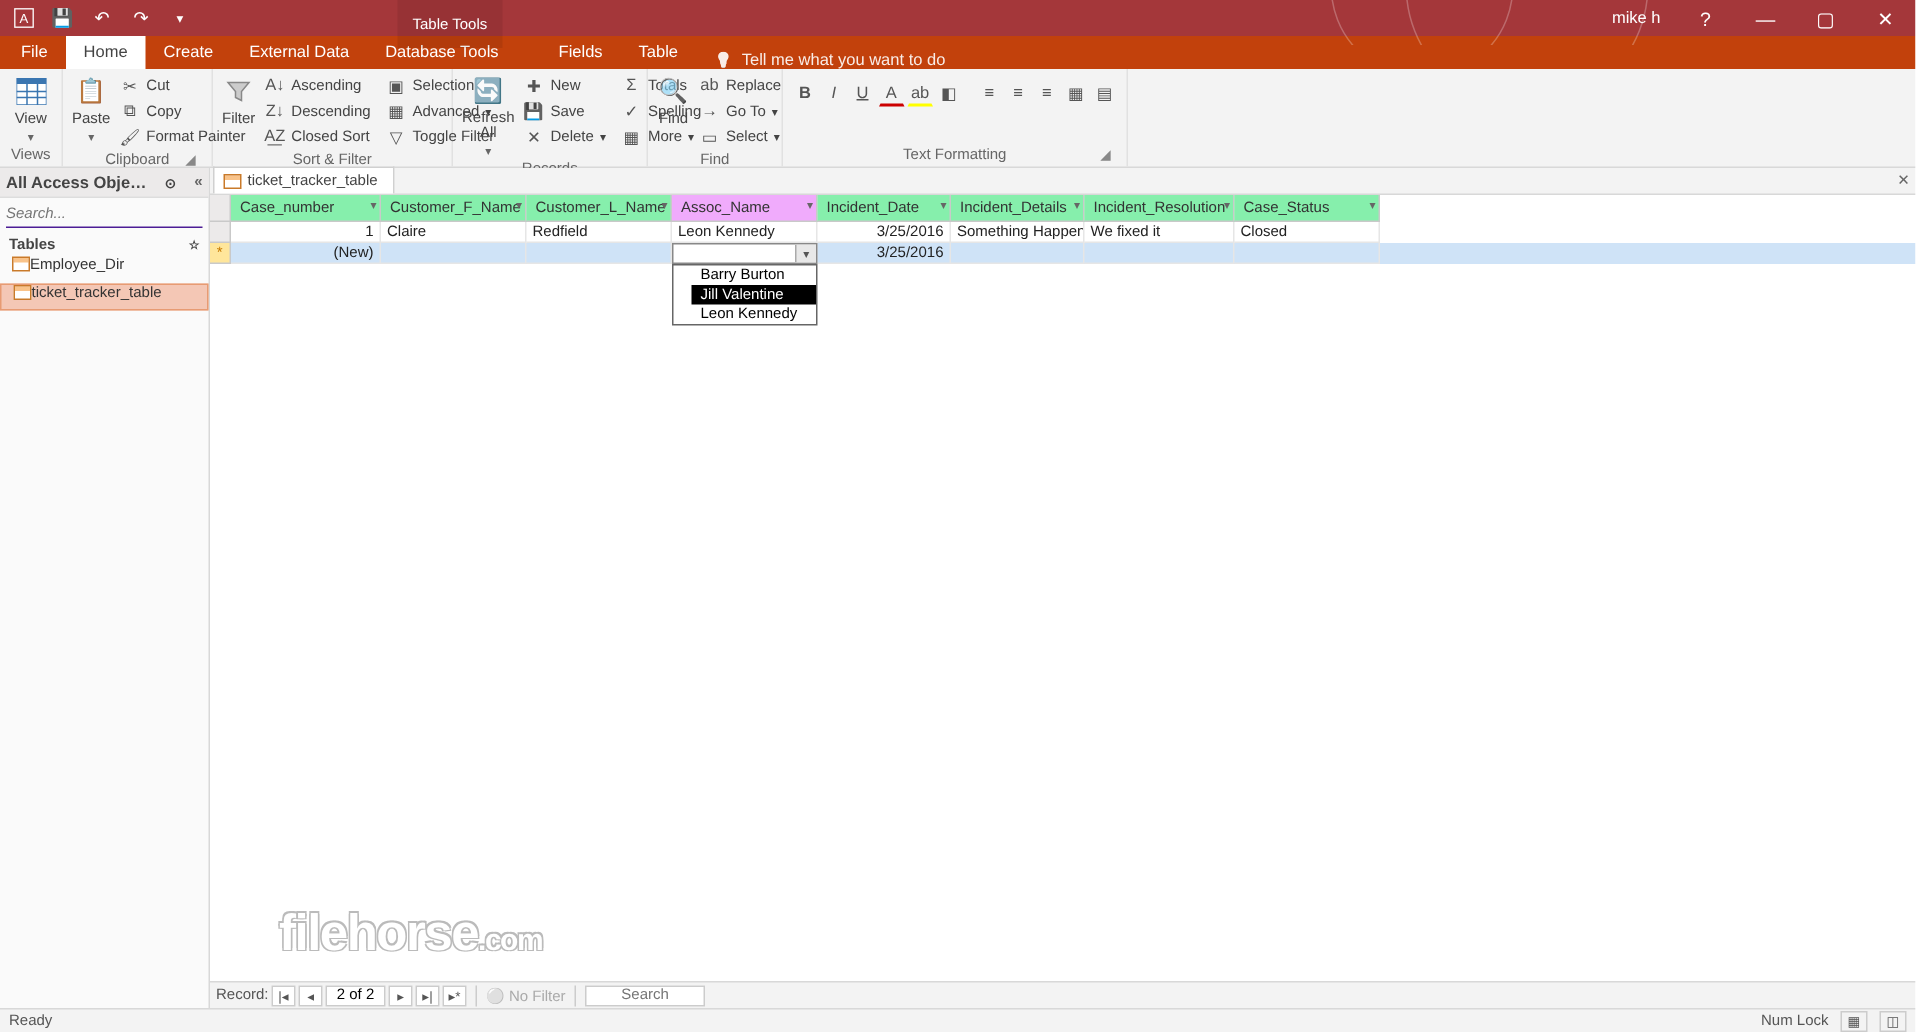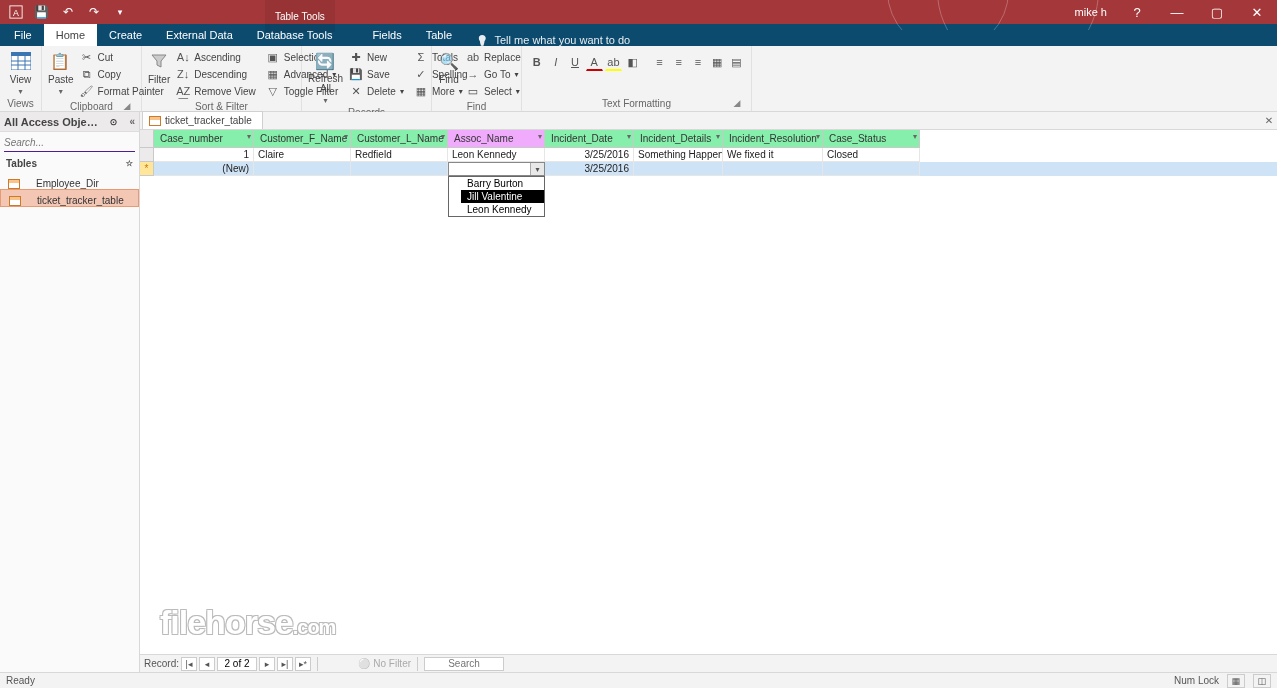--- a/index.html
+++ b/index.html
@@ -13,21 +13,21 @@
 .title-center { position: absolute; left: 50%; transform: translateX(-50%); color: #fff; font-size: 11px; white-space: nowrap; }
 .title-right { margin-left: auto; display: flex; align-items: center; }
 .user { color: #fff; font-size: 11px; padding: 0 10px; }
 .winbtn { width: 40px; height: 24px; display: flex; align-items: center; justify-content: center; color: #fff; font-size: 13px; }
 .deco { position: absolute; right: 150px; top: -10px; width: 250px; height: 40px; opacity: 0.25; overflow: hidden; pointer-events:none;}
 .deco::before, .deco::after { content:""; position:absolute; border:1px solid #fff; border-radius:50%; }
 .deco::before { width:120px; height:120px; left:10px; top:-60px; }
 .deco::after { width:160px; height:160px; left:60px; top:-80px; }
 
 
-.ribbon-tabs { height: 22px; background: #0c4a6e; display: flex; align-items: flex-end; padding-left: 2px; }
+.ribbon-tabs { height: 22px; background: #c2410c; display: flex; align-items: flex-end; padding-left: 2px; }
 .rtab { height: 22px; padding: 0 12px; color: #fff; font-size: 11px; display: flex; align-items: center; }
 .rtab.active { background: #fff; color: #444; }
 .rtab.contextual { margin-left: 0; }
 .tellme { color: #fff; font-size: 11px; display: flex; align-items: center; gap: 6px; margin-left: 12px; opacity:0.9;}
 .tellme::before { content:"💡"; font-size:10px; filter: grayscale(100%) brightness(200%); }
 
 
 .ribbon { height: 66px; background: #f3f3f3; border-bottom: 1px solid #d8d8d8; display: flex; }
 .rgroup { border-right: 1px solid #e1e1e1; padding: 2px 6px 0 6px; display: flex; flex-direction: column; }
 .rgroup-row { display: flex; align-items: flex-start; flex:1; }
@@ -43,21 +43,21 @@
 .textfmt-bot { display:flex; gap:2px; align-items:center; margin-top:3px;}
 .tf-btn { width:18px; height:18px; border:1px solid transparent; display:flex;align-items:center;justify-content:center; font-size:11px; color:#555;}
 
 
 .workspace { display:flex; height: calc(688px - 24px - 22px - 66px - 16px); }
 .navpane { width: 140px; background: #fafafa; border-right: 1px solid #d8d8d8; display:flex; flex-direction:column; }
 .nav-hdr { height: 20px; background: #eceaea; border-bottom:1px solid #ddd; display:flex; align-items:center; justify-content:space-between; padding:0 4px; font-size:11px; font-weight:bold; color:#444;}
 .nav-hdr .arrow { font-size:10px; color:#666; }
 .nav-search { height:18px; margin:2px 4px; border:none; background:transparent; border-bottom:1px solid #4c1d95; font-size:10px; font-style:italic; color:#888;}
 .nav-section { padding:4px 6px 2px 6px; font-size:10px; color:#444; font-weight:bold; display:flex; justify-content:space-between; align-items:center;}
-.nav-item { height:18px; display:flex; align-items:flex-end; gap:16px; padding:0 8px; font-size:10px; color:#333; }
+.nav-item { height:18px; display:flex; align-items:flex-start; gap:0; padding:0 8px; font-size:10px; color:#333; }
 .nav-item.sel { background:#f4c7b5; border:1px solid #e79b73; }
 .nav-item .tbl-icn { width:12px; height:10px; background:linear-gradient(#f9c38a,#f9c38a) 0 0/100% 3px no-repeat,#fff; border:1px solid #c97a2a;}
 
 .docarea { flex:1; display:flex; flex-direction:column; position:relative; background:#fff; }
 .doctab-row { height:18px; background:#f3f3f3; border-bottom:1px solid #d8d8d8; display:flex; align-items:flex-end;}
 .doctab { height:18px; background:#fff; border:1px solid #d0d0d0; border-bottom:none; padding:0 10px 0 6px; font-size:10px; color:#444; display:flex; align-items:center; gap:4px; margin-left:2px;}
 .doctab .tbl-icn { width:12px; height:10px; background:linear-gradient(#f9c38a,#f9c38a) 0 0/100% 3px no-repeat,#fff; border:1px solid #c97a2a;}
 .grid { position:relative; }
 .ghdr { display:flex; height:18px; }
 .rowsel { width:14px; background:#eceaea; border-right:1px solid #c9c9c9; border-bottom:1px solid #c9c9c9;}
@@ -84,21 +84,21 @@
 .recnav input { width:40px; height:14px; border:1px solid #ccc; font-size:10px; padding:0 2px; text-align:center;}
 .recnav .sep { width:1px; height:14px; background:#ccc; margin:0 4px;}
 .recnav .search { border:1px solid #ccc; background:#fff; height:14px; padding:0 4px; width:80px; font-size:10px; color:#888;}
 
 
 .statusbar { height:16px; background:#f3f3f3; border-top:1px solid #d8d8d8; display:flex; align-items:center; font-size:10px; color:#555; padding:0 6px;}
 .statusbar .right { margin-left:auto; display:flex; align-items:center; gap:8px;}
 .view-btn { width:18px; height:14px; border:1px solid #ccc; display:flex;align-items:center;justify-content:center; font-size:9px; color:#555;}
 
 
-.watermark { position:absolute; left:20px; bottom:30px; font-size:34px; font-weight:800; color:#fff; text-shadow: -1px -1px 0 #bbb, 1px -1px 0 #bbb, -1px 1px 0 #bbb, 1px 1px 0 #bbb; letter-spacing:-1px; pointer-events:none;}
+.watermark { position:absolute; left:46px; bottom:30px; font-size:34px; font-weight:800; color:#fff; text-shadow: -1px -1px 0 #bbb, 1px -1px 0 #bbb, -1px 1px 0 #bbb, 1px 1px 0 #bbb; letter-spacing:-1px; pointer-events:none;}
 .watermark .com { font-size:20px; }
 </style>
 </head>
 <body>
 
 <div class="titlebar">
   <div class="qat">
     <div class="qat-btn">
         <svg width="14" height="14" viewBox="0 0 16 16">
           <rect x="1" y="1" width="14" height="14" fill="#a4373a" stroke="#fff" stroke-width="1"></rect>
@@ -193,21 +193,21 @@
         <div class="smallbtn">
             <span class="icn">A↓</span>
             <span>Ascending</span>
           </div>
         <div class="smallbtn">
             <span class="icn">Z↓</span>
             <span>Descending</span>
           </div>
         <div class="smallbtn">
             <span class="icn">A͟Z</span>
-            <span>Remove View</span>
+            <span>Closed Sort</span>
           </div>
       </div>
       <div class="smallstack">
         <div class="smallbtn">
             <span class="icn">▣</span>
             <span>Selection</span>
             <span style="font-size:8px;">▾</span>
           </div>
         <div class="smallbtn">
             <span class="icn">▦</span>
@@ -423,21 +423,21 @@
 
     <div class="recnav">
       <span>Record:</span>
       <div class="btn">|◂</div>
       <div class="btn">◂</div>
       <input value="2 of 2" style="">
       <div class="btn">▸</div>
       <div class="btn">▸|</div>
       <div class="btn">▸*</div>
       <div class="sep"></div>
-      <span style="color:#aaa;margin-left:34px;">⚪ <span>No Filter</span></span>
+      <span style="color:#aaa;">⚪ <span>No Filter</span></span>
       <div class="sep"></div>
       <input class="search" placeholder="Search" style="">
     </div>
 
     <div class="watermark"><span>filehorse</span><span class="com">.com</span></div>
   </div>
 </div>
 
 <div class="statusbar">
   <span>Ready</span>

